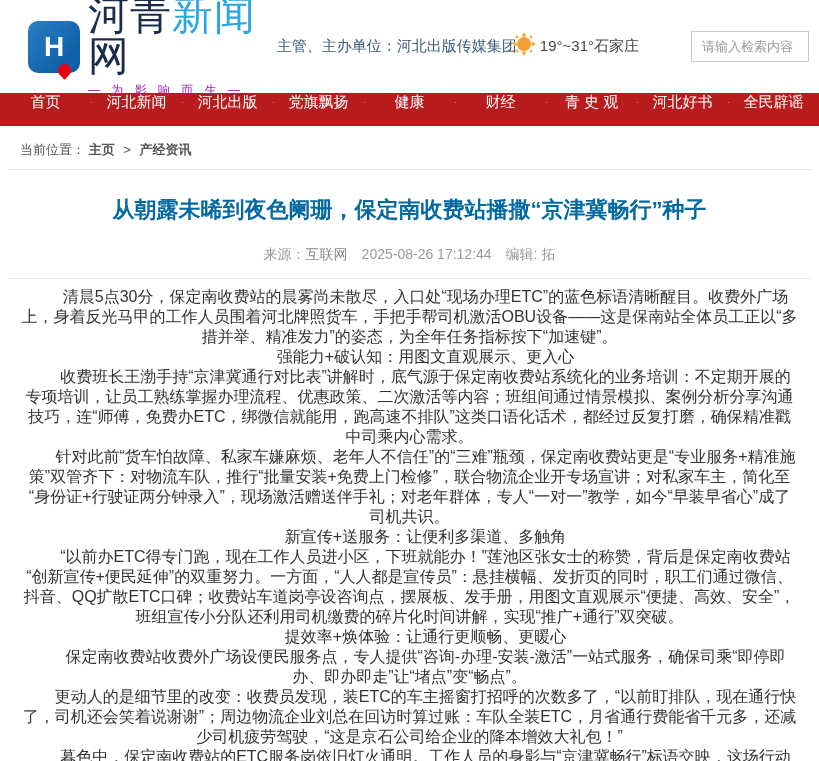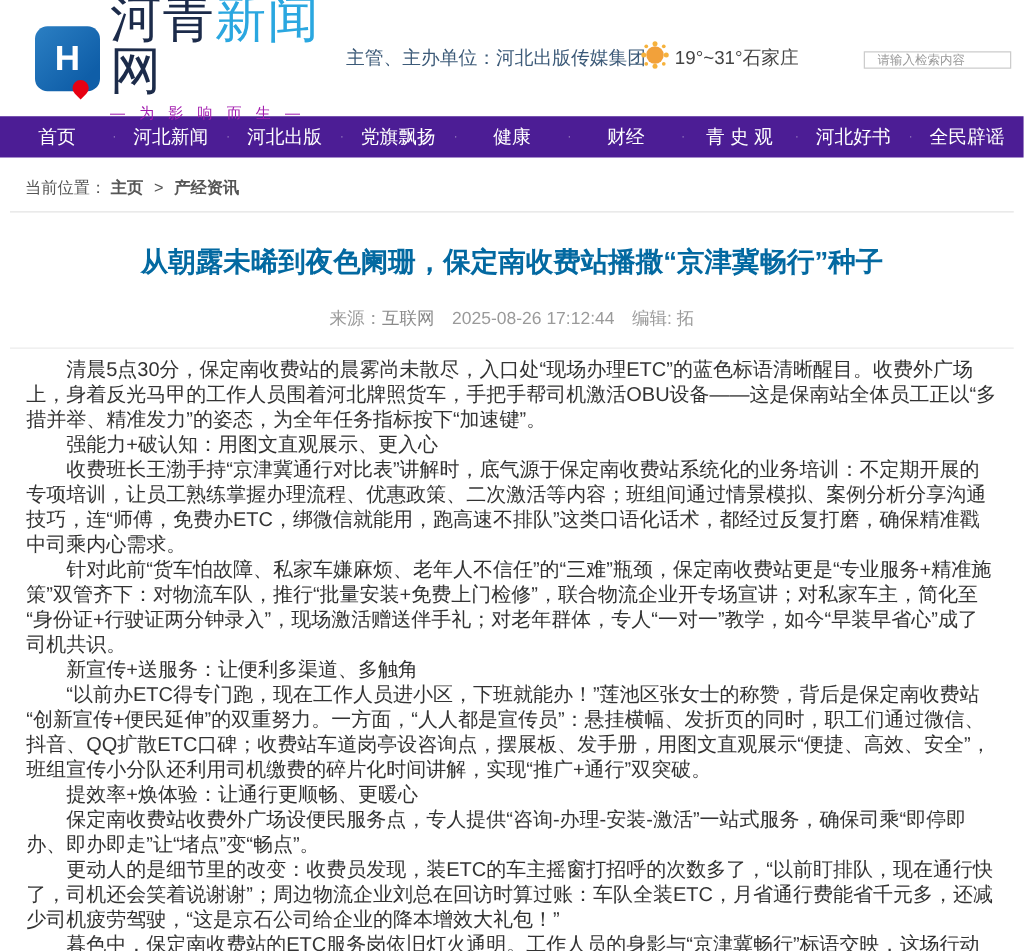--- a/index.html
+++ b/index.html
@@ -19,46 +19,46 @@
   .logo-title { font-size:41px; font-weight:normal; letter-spacing:1px; line-height:1; }
   .logo-title .t1,.logo-title .t3 { color:#1c2b4a; }
   .logo-title .t2 { color:#2aa7e0; }
   .logo-tagline { margin-top:5px; font-size:12px; color:#a21caf; letter-spacing:4px; white-space:nowrap; }
   .sponsor { margin-left:14px; font-size:15px; color:#3c5a78; white-space:nowrap; }
   .weather { margin-left:auto; display:flex; font-size:15px; color:#444; white-space:nowrap; }
   .sun { width:14px; height:14px; border-radius:50%; background:#f2a13a; margin:0 9px 0 0; display:inline-block;
     box-shadow:0 -9px 0 -5px #f6b23c, 0 9px 0 -5px #f6b23c, -9px 0 0 -5px #f6b23c, 9px 0 0 -5px #f6b23c,
     -7px -7px 0 -5.5px #f6b23c, 7px -7px 0 -5.5px #f6b23c, -7px 7px 0 -5.5px #f6b23c, 7px 7px 0 -5.5px #f6b23c; }
   .search-box { margin-left:52px; }
-  .search-box input { width:118px; height:14px; border:1px solid #ccc; background:#fff;
-    font-size:10px; padding:0 10px; color:#be185d; outline:none; font-family:inherit; }
+  .search-box input { width:118px; height:31px; border:1px solid #ccc; background:#fff;
+    font-size:13px; padding:0 10px; color:#be185d; outline:none; font-family:inherit; }
   .search-box input::placeholder { color:#999; }
 
   
-  .nav { height:33px; background:#4c1d95; display:flex; align-items:center; }
+  .nav { height:33px; background:#b91c1c; display:flex; align-items:flex-start; }
   .nav-item { flex:1; display:flex; align-items:center; justify-content:center;
     color:#fff; font-size:15px; text-decoration:none; cursor:pointer; position:relative; white-space:nowrap; }
   .nav-item + .nav-item::before { content:""; position:absolute; left:0; top:9px; bottom:9px;
     width:1px; background:rgba(255,255,255,0.45); }
 
   
   .breadcrumb { padding:15px 20px 10px; font-size:13px; color:#555; }
   .breadcrumb a { color:#555; text-decoration:none; cursor:pointer;font-weight:bold; }
   .crumb-sep { margin:0 5px; }
   .rule { border:none; border-top:1px solid #e3e3e3; margin:0 8px; }
 
   
   .article-title { margin:26px 40px 0; text-align:center; font-size:22px; font-weight:bold; color:#0369a1; line-height:1.3; }
   .article-meta { margin-top:21px; text-align:center; font-size:14px; color:#9a9a9a; }
   .article-meta .gap { display:inline-block; width:14px; }
   .article-meta .src { color:#8a8a8a; }
   .meta-rule { border:none; border-top:1px solid #ececec; margin:14px 8px 8px; }
 
   .article-body { margin:0 21px; font-size:16px; line-height:20px; color:#333; }
-  .article-body p { text-indent:2em; }
+  .article-body p { text-indent:2em;text-align:center; }
 </style>
 </head>
 <body>
 
 <div class="header">
   <a class="logo">
     <div class="logo-mark">
       <span>H</span>
       <i></i>
     </div>

